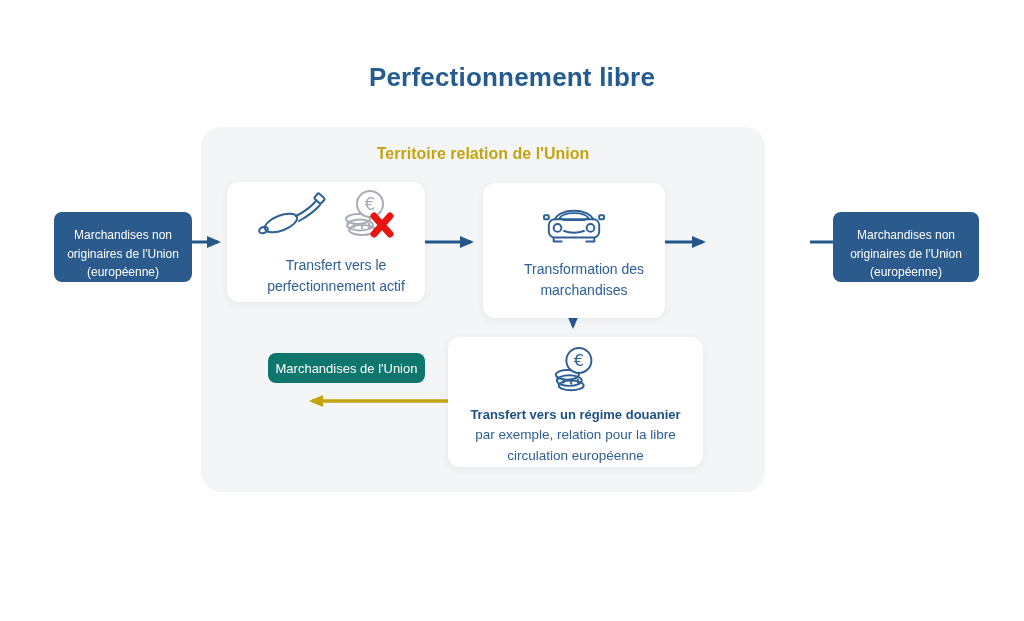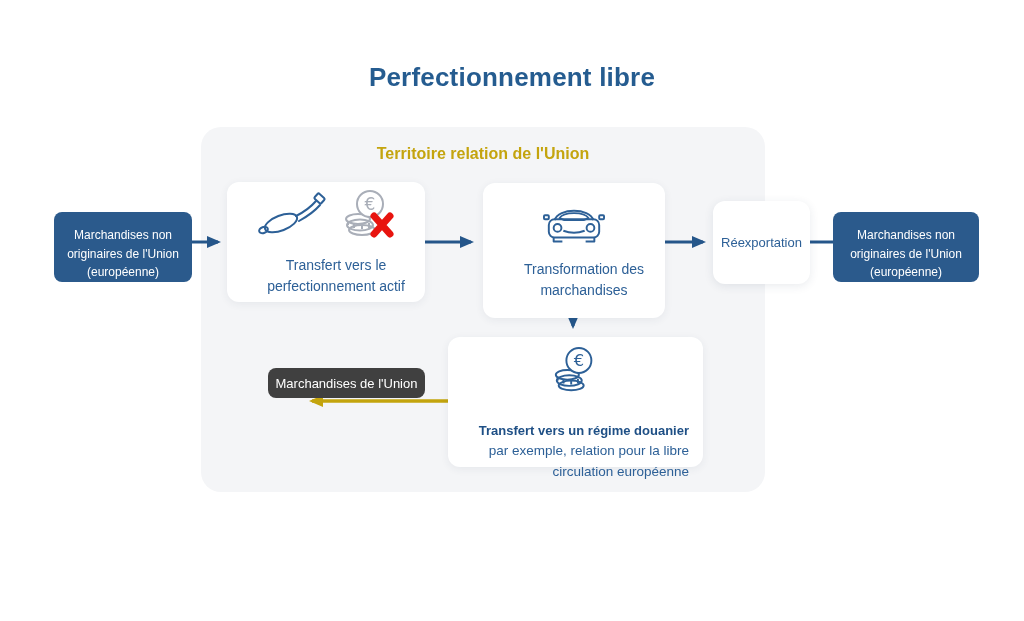--- a/index.html
+++ b/index.html
@@ -40,27 +40,27 @@
   .box-reexport{
     left:713px;top:201px;width:97px;height:83px;
     display:flex;align-items:center;justify-content:center;
     font-size:13px;box-shadow:0 2px 10px rgba(40,60,90,0.10);
   }
   .box-regime{
     left:448px;top:337px;width:255px;height:130px;
     display:flex;flex-direction:column;align-items:center;
     padding:8px 14px 10px 14px;
   }
-  .box-regime .texts{width:100%;text-align:right;margin-top:20px;}
+  .box-regime .texts{width:100%;text-align:center;margin-top:4px;}
   .box-regime .bold-title{font-size:13px;font-weight:bold;color:#1e4f85;line-height:1.55;}
   .box-regime .desc{font-size:13.5px;color:#2d6097;line-height:1.55;}
 
   .yellowbox{
-    position:absolute;left:268px;top:368px;width:157px;height:30px;
-    background:#404040;border-radius:8px;color:#ffffff;
+    position:absolute;left:268px;top:353px;width:157px;height:30px;
+    background:#0f766e;border-radius:8px;color:#ffffff;
     display:flex;align-items:center;justify-content:center;
     font-size:13px;white-space:nowrap;
   }
 
   .icon-row{display:flex;align-items:center;gap:10px;}
   .overlay{position:absolute;left:0;top:0;pointer-events:none;}
 </style>
 </head>
 <body>
 
@@ -134,23 +134,20 @@
           <path d="M21,30 Q32,34 43,30"></path>
           <rect x="1" y="14" width="5" height="4" rx="1"></rect>
           <rect x="58" y="14" width="5" height="4" rx="1"></rect>
           <path d="M11,37 v4 h9 M53,37 v4 h-9"></path>
         </g>
       </svg>
     </span>
     <div class="label">Transformation des marchandises</div>
   </div>
 
-  <div class="whitebox box-reexport">
-    <span>Réexportation</span>
-  </div>
 
   <div class="bluebox right">
     <span>Marchandises non originaires de l'Union (européenne)</span>
   </div>
 
   <div class="whitebox box-regime">
     <span>
       <svg width="50" height="52" viewBox="0 0 52 54">
         <g fill="none" stroke="#2d6097" stroke-width="2">
           <ellipse cx="17" cy="31" rx="12" ry="5"></ellipse>

